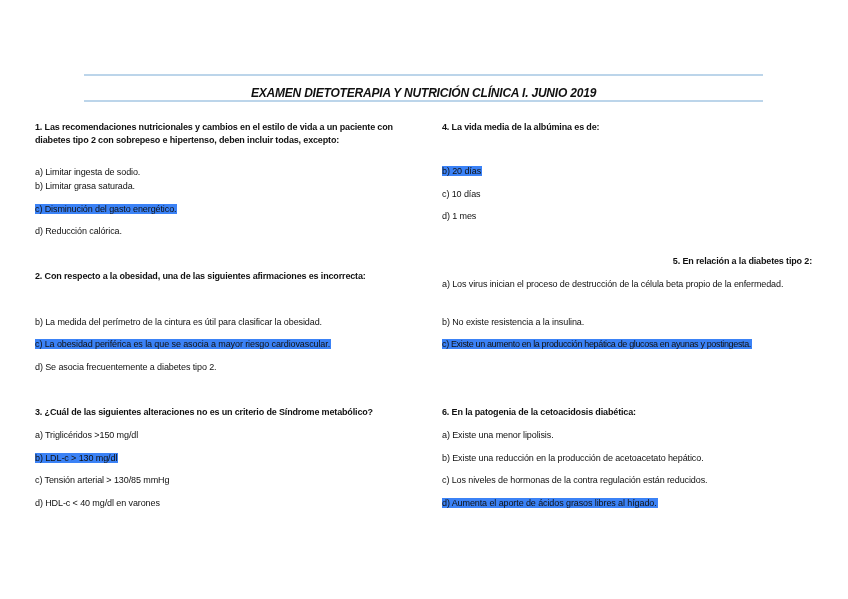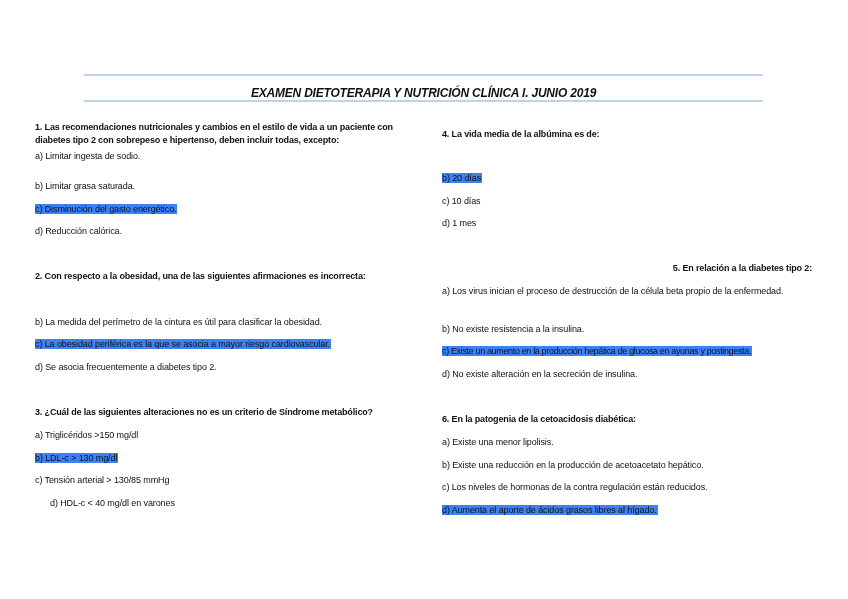--- a/index.html
+++ b/index.html
@@ -30,57 +30,56 @@
 
 <div class="rule top"></div>
 <div class="title">EXAMEN DIETOTERAPIA Y NUTRICIÓN CLÍNICA I. JUNIO 2019</div>
 <div class="rule bottom"></div>
 
 <div class="col left" style="top:0;height:593px;">
 
   <div class="question" style="top:121px;">
     <p class="q-text"><span class="q-num">1.</span> <span>Las recomendaciones nutricionales y cambios en el estilo de vida a un paciente con diabetes tipo 2 con sobrepeso e hipertenso, deben incluir todas, excepto:</span></p>
   </div>
-  <p class="opt" style="top:150px;"><span class="txt">a) Limitar ingesta de sodio.</span></p>
+  <p class="opt" style="top:166px;"><span class="txt">a) Limitar ingesta de sodio.</span></p>
   <p class="opt" style="top:180px;"><span class="txt">b) Limitar grasa saturada.</span></p>
   <p class="opt correct" style="top:203px;"><span class="txt">c) Disminución del gasto energético.</span></p>
   <p class="opt" style="top:225px;"><span class="txt">d) Reducción calórica.</span></p>
 
   <div class="question" style="top:270px;">
     <p class="q-text"><span class="q-num">2.</span> <span>Con respecto a la obesidad, una de las siguientes afirmaciones es incorrecta:</span></p>
   </div>
   <p class="opt" style="top:316px;"><span class="txt">b) La medida del perímetro de la cintura es útil para clasificar la obesidad.</span></p>
   <p class="opt correct" style="top:338px;"><span class="txt">c) La obesidad periférica es la que se asocia a mayor riesgo cardiovascular.</span></p>
   <p class="opt" style="top:361px;"><span class="txt">d) Se asocia frecuentemente a diabetes tipo 2.</span></p>
 
   <div class="question" style="top:406px;">
     <p class="q-text"><span class="q-num">3.</span> <span>¿Cuál de las siguientes alteraciones no es un criterio de Síndrome metabólico?</span></p>
   </div>
   <p class="opt" style="top:429px;"><span class="txt">a) Triglicéridos &gt;150 mg/dl</span></p>
   <p class="opt correct" style="top:452px;"><span class="txt">b) LDL-c &gt; 130 mg/dl</span></p>
   <p class="opt" style="top:474px;"><span class="txt">c) Tensión arterial &gt; 130/85 mmHg</span></p>
-  <p class="opt" style="top:497px;margin-left:15px;"><span class="txt">d) HDL-c &lt; 40 mg/dl en varones</span></p>
+  <p class="opt" style="top:497px;"><span class="txt">d) HDL-c &lt; 40 mg/dl en varones</span></p>
 </div>
 
-<div class="col right" style="top:0;height:534px;margin-top:7px;">
+<div class="col right" style="top:0;height:534px;">
 
   <div class="question" style="top:121px;">
     <p class="q-text"><span class="q-num">4.</span> <span>La vida media de la albúmina es de:</span></p>
   </div>
   <p class="opt correct" style="top:165px;"><span class="txt">b) 20 días</span></p>
   <p class="opt" style="top:188px;"><span class="txt">c) 10 días</span></p>
   <p class="opt" style="top:210px;"><span class="txt">d) 1 mes</span></p>
 
   <div class="question" style="top:255px;text-align:right;">
     <p class="q-text"><span class="q-num">5.</span> <span>En relación a la diabetes tipo 2:</span></p>
   </div>
   <p class="opt justify" style="top:278px;"><span class="txt">a) Los virus inician el proceso de destrucción de la célula beta propio de la enfermedad.</span></p>
   <p class="opt" style="top:316px;"><span class="txt">b) No existe resistencia a la insulina.</span></p>
   <p class="opt correct" style="top:338px;"><span class="txt" style="letter-spacing:-0.35px;">c) Existe un aumento en la producción hepática de glucosa en ayunas y postingesta.</span></p>
-  <p class="opt" style="top:361px;"><span class="txt">d) No existe alteración en la secreción de insulina.</span></p>
 
   <div class="question" style="top:406px;">
     <p class="q-text"><span class="q-num">6.</span> <span>En la patogenia de la cetoacidosis diabética:</span></p>
   </div>
   <p class="opt" style="top:429px;"><span class="txt">a) Existe una menor lipolisis.</span></p>
   <p class="opt" style="top:452px;"><span class="txt">b) Existe una reducción en la producción de acetoacetato hepático.</span></p>
   <p class="opt" style="top:474px;"><span class="txt">c) Los niveles de hormonas de la contra regulación están reducidos.</span></p>
   <p class="opt correct" style="top:497px;"><span class="txt">d) Aumenta el aporte de ácidos grasos libres al hígado.</span></p>
 </div>
 

